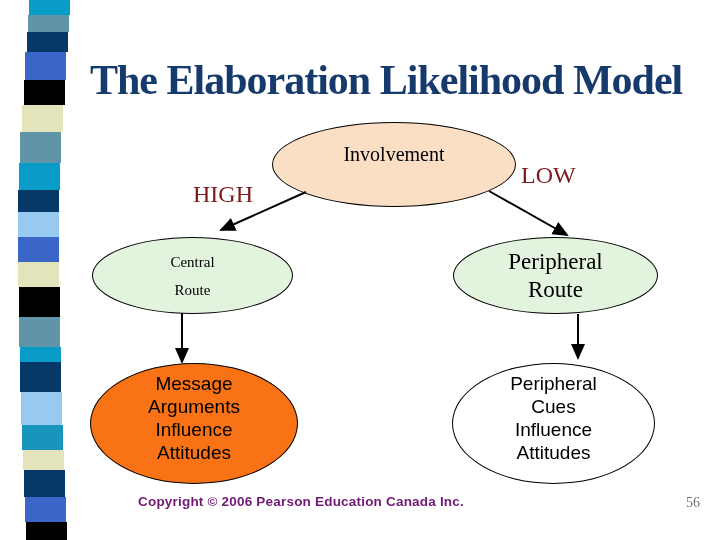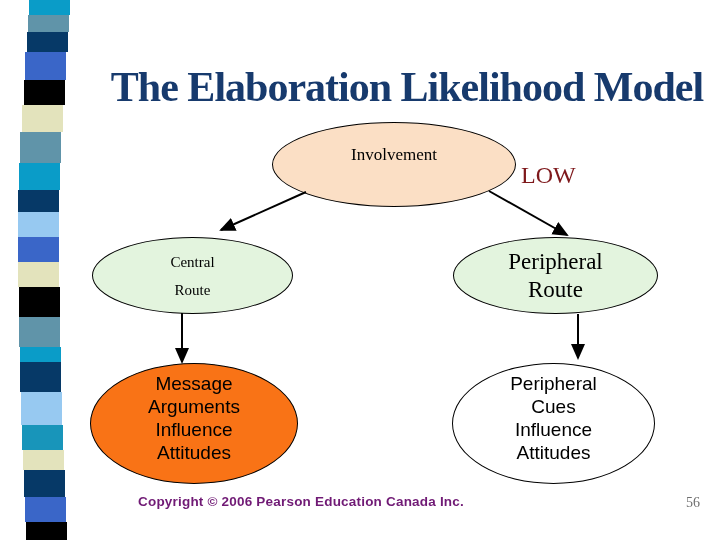--- a/index.html
+++ b/index.html
@@ -4,31 +4,31 @@
 <style>
   html,body{margin:0;padding:0;background:#fff;}
   .slide{position:relative;width:720px;height:540px;background:#ffffff;overflow:hidden;
          font-family:"Liberation Serif",serif;}
 
   
   .strip{position:absolute;left:0;top:0;width:80px;height:540px;}
   .strip .block{width:41px;}
 
   
-  .title{position:absolute;left:90px;top:56px;width:620px;margin:7px;
+  .title{position:absolute;left:90px;top:56px;width:620px;margin:0;
          font-family:"Liberation Serif",serif;font-weight:bold;font-size:42px;
-         letter-spacing:-1px;color:#173A6D;text-align:center;line-height:48px;}
+         letter-spacing:-1px;color:#173A6D;text-align:left;line-height:48px;}
 
   
   .node{position:absolute;border:1px solid #000;border-radius:50%;
         display:flex;align-items:center;justify-content:center;text-align:center;
         box-sizing:border-box;color:#000;}
   .node span{white-space:pre-line;display:block;}
   .node-involvement{left:272px;top:122px;width:244px;height:85px;
-        font-size:17px;padding-bottom:20px;}
+        font-size:20px;padding-bottom:20px;}
   .node-central{left:92px;top:237px;width:201px;height:77px;
         font-size:15px;line-height:28px;}
   .node-peripheral{left:453px;top:237px;width:205px;height:77px;
         font-size:23px;line-height:28px;}
   .node-message{left:90px;top:363px;width:208px;height:121px;
         font-family:"Liberation Sans",sans-serif;font-size:19px;line-height:23px;
         padding-bottom:12px;background:#fff;}
   .node-cues{left:452px;top:363px;width:203px;height:121px;
         font-family:"Liberation Sans",sans-serif;font-size:19px;line-height:23px;
         padding-bottom:12px;background:#fff;}
@@ -79,20 +79,21 @@
       <div class="block" style="height: 25px; background: rgb(58, 102, 200); margin-left: 25px;"></div>
       <div class="block" style="height: 18px; background: rgb(0, 0, 0); margin-left: 26px;"></div>
     </div>
 
   <h1 class="title" style="color: rgb(23, 58, 109);">The Elaboration Likelihood Model</h1>
 
   <div class="node node-involvement" style="background-color: rgb(251, 223, 197);">
     <span>Involvement</span>
   </div>
 
+  <div class="branch-label branch-high" style="color: rgb(126, 24, 27);">HIGH</div>
   <div class="branch-label branch-low" style="color: rgb(126, 24, 27);">LOW</div>
 
   <div class="node node-central" style="background-color: rgb(227, 244, 222);">
     <span>Central
 Route</span>
   </div>
 
   <div class="node node-peripheral" style="background-color: rgb(227, 244, 222);">
     <span>Peripheral
 Route</span>

